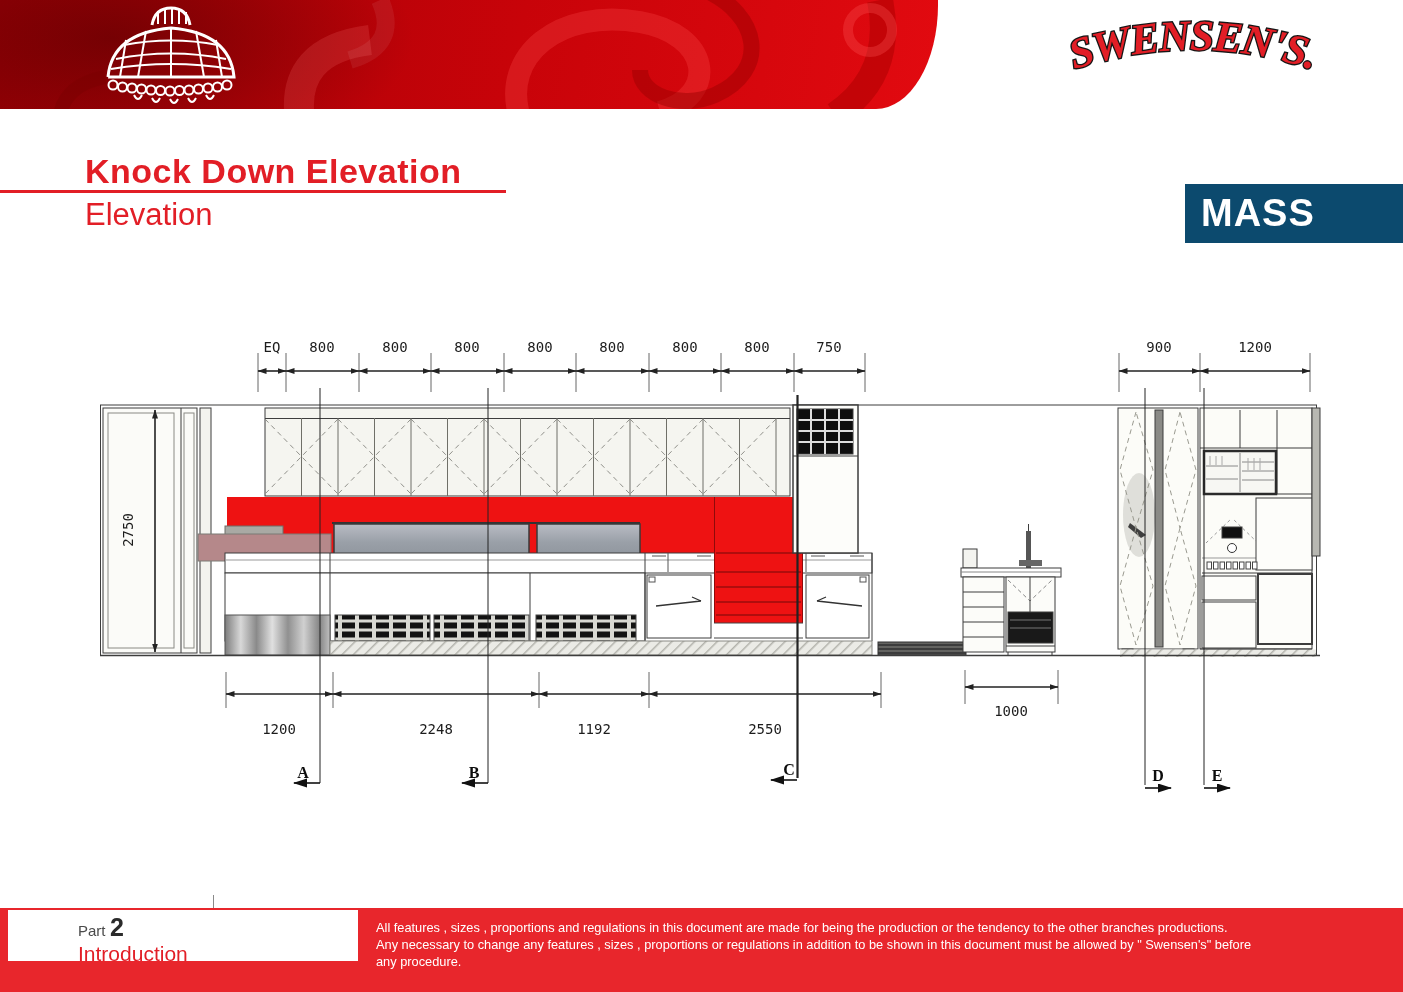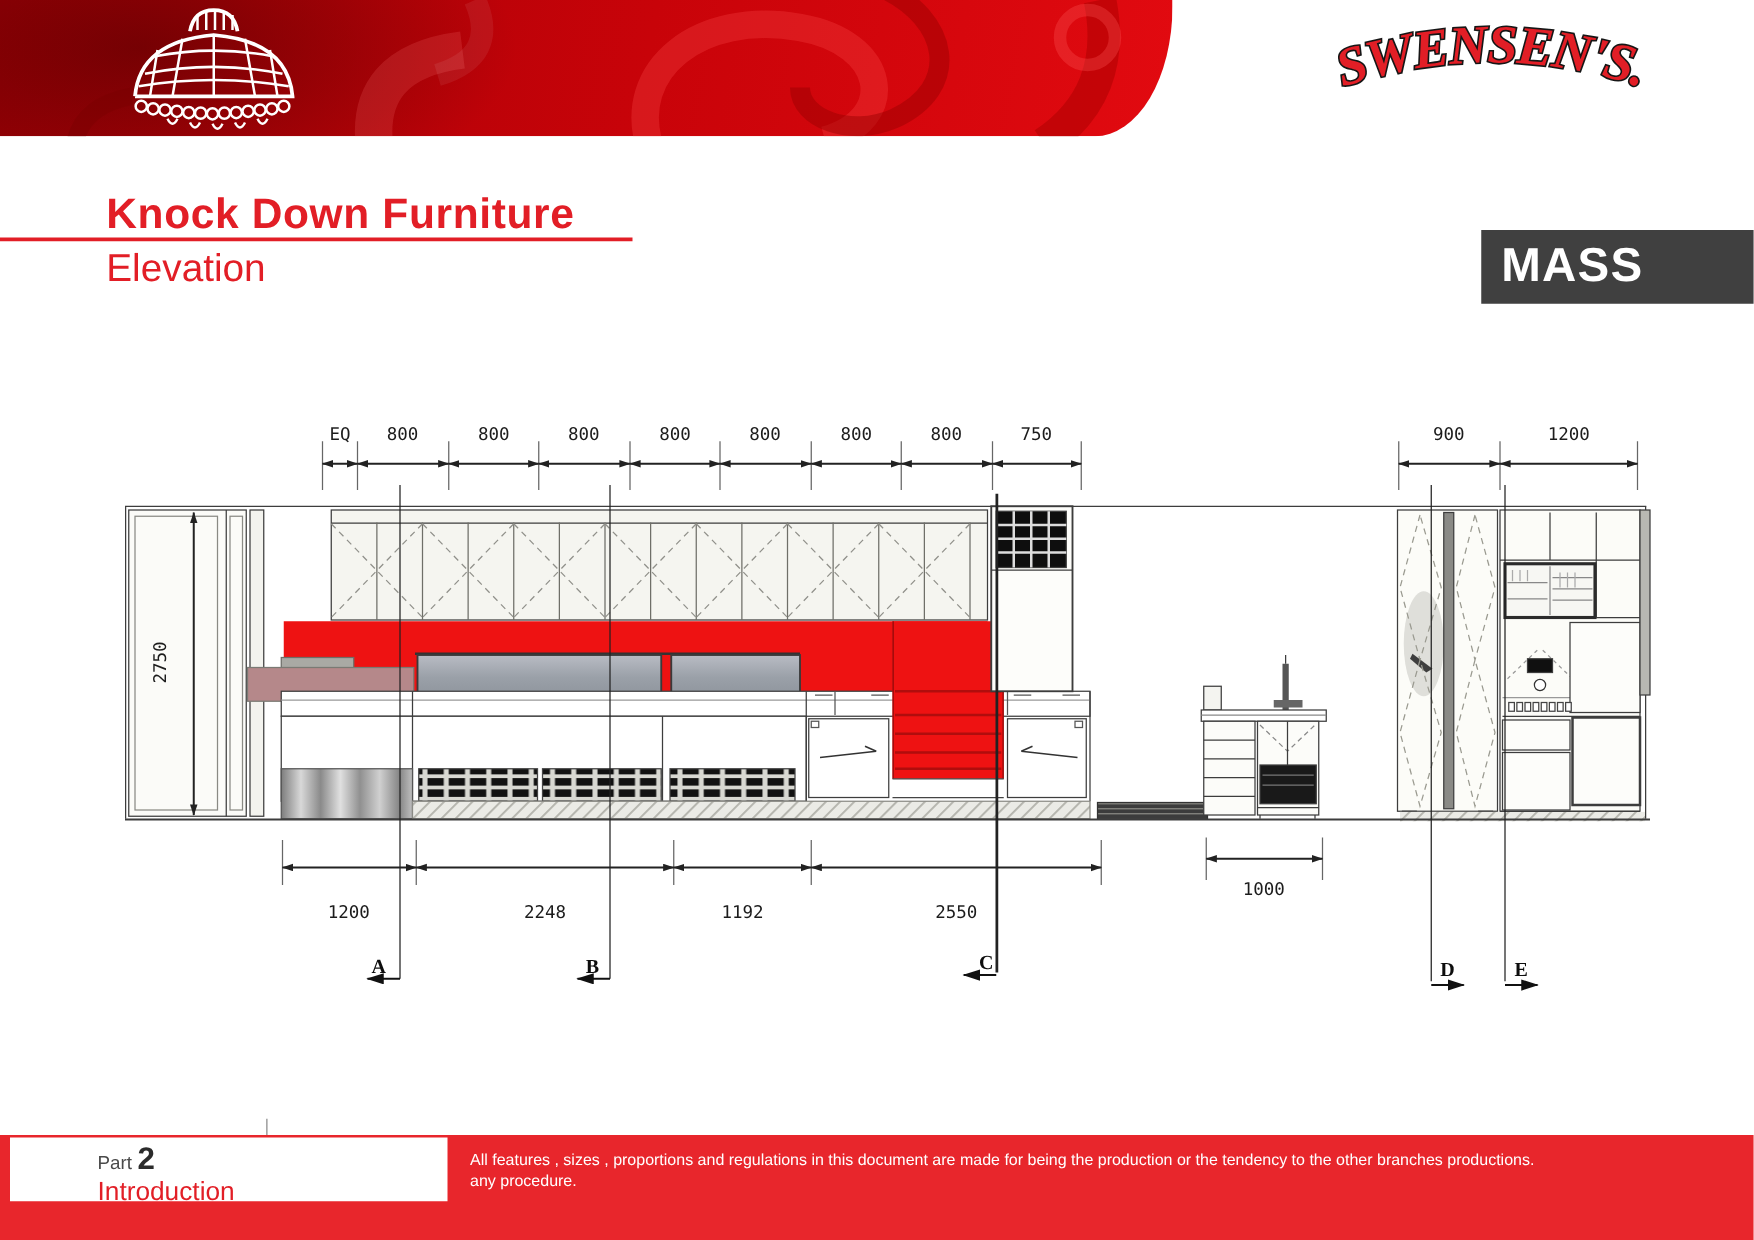--- a/index.html
+++ b/index.html
@@ -19,21 +19,21 @@
     overflow:hidden;
   }
   .brand-logo{position:absolute;left:1032px;top:8px;width:322px;height:100px;}
   .page-title{
     position:absolute;left:85px;top:152px;
     font-size:34px;font-weight:bold;color:#e21e26;letter-spacing:.5px;white-space:nowrap;
   }
   .title-underline{position:absolute;left:0;top:190px;width:506px;height:3px;background:#e21e26;}
   .page-subtitle{position:absolute;left:85px;top:197px;font-size:31px;color:#e21e26;}
   .mass-badge{
-    position:absolute;left:1185px;top:184px;width:218px;height:59px;background:#404040;
+    position:absolute;left:1185px;top:184px;width:218px;height:59px;background:#0c4a6e;
     color:#ffffff;font-size:38px;font-weight:bold;letter-spacing:1px;
     display:flex;align-items:center;padding-left:16px;box-sizing:border-box;
   }
 
   
   svg text.dim{font:14px "DejaVu Sans Mono", monospace;fill:#1c1c1c;}
   svg text.sec{font:bold 16px "Liberation Serif", serif;fill:#0d0d0d;}
   .drawing-svg{position:absolute;left:0;top:0;}
 
   
@@ -96,21 +96,21 @@
 
 <svg class="brand-logo" viewBox="0 0 322 100">
   <defs>
       <path id="arcpath" d="M4,76 Q161,8 318,76"></path>
     </defs>
   <text font-family="Liberation Serif, serif" font-size="43" font-weight="bold" font-style="italic" fill="#e21e26" stroke="#161616" stroke-width="2.6" paint-order="stroke" letter-spacing="-1">
     <textPath href="#arcpath" startOffset="50%" text-anchor="middle">SWENSEN'S.</textPath>
   </text>
 </svg>
 
-<div class="page-title">Knock Down Furniture</div>
+<div class="page-title">Knock Down Elevation</div>
 <div class="title-underline"></div>
 <div class="page-subtitle">Elevation</div>
 <div class="mass-badge">
   <span>MASS</span>
 </div>
 
 <svg class="drawing-svg" width="1403" height="992" viewBox="0 0 1403 992">
   <defs>
     <marker id="arw" markerWidth="10" markerHeight="8" refX="8.5" refY="3" orient="auto-start-reverse" markerUnits="userSpaceOnUse">
       <path d="M0,0 L9,3 L0,6 Z" fill="#222"></path>
@@ -341,14 +341,15 @@
 <div class="footer-band"></div>
 <div class="footer-card">
   <div class="f-row">
     <span class="f-lbl">Part</span>
     <span class="f-num">2</span>
   </div>
   <div class="f-chapter">Introduction</div>
 </div>
 <div class="footer-disclaimer">
   <div>All features , sizes , proportions and regulations in this document are made for being the production or the tendency to the other branches productions.</div>
+  <div>Any necessary to change any features , sizes , proportions or regulations in addition to be shown in this document must be allowed by " Swensen's" before</div>
   <div>any procedure.</div>
 </div>
 
 </body></html>

